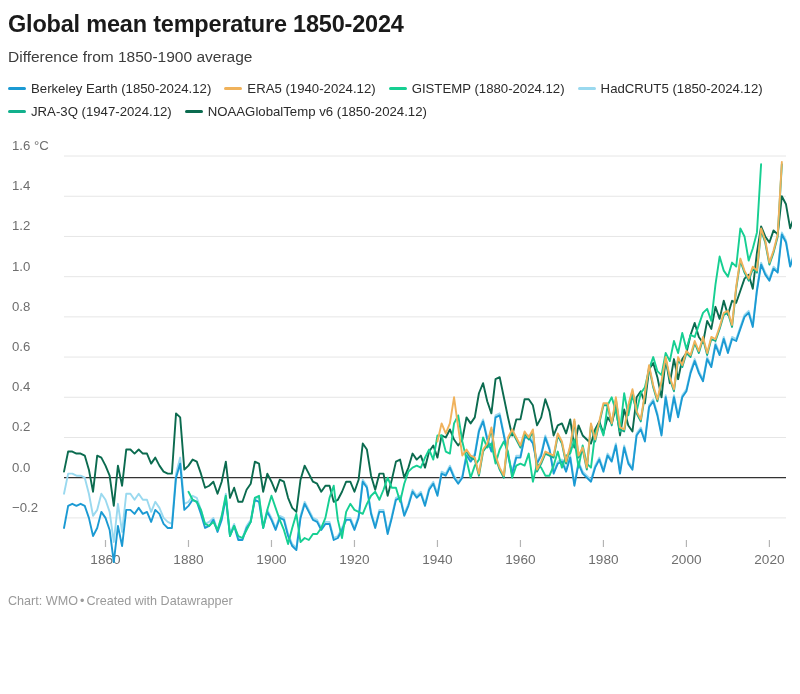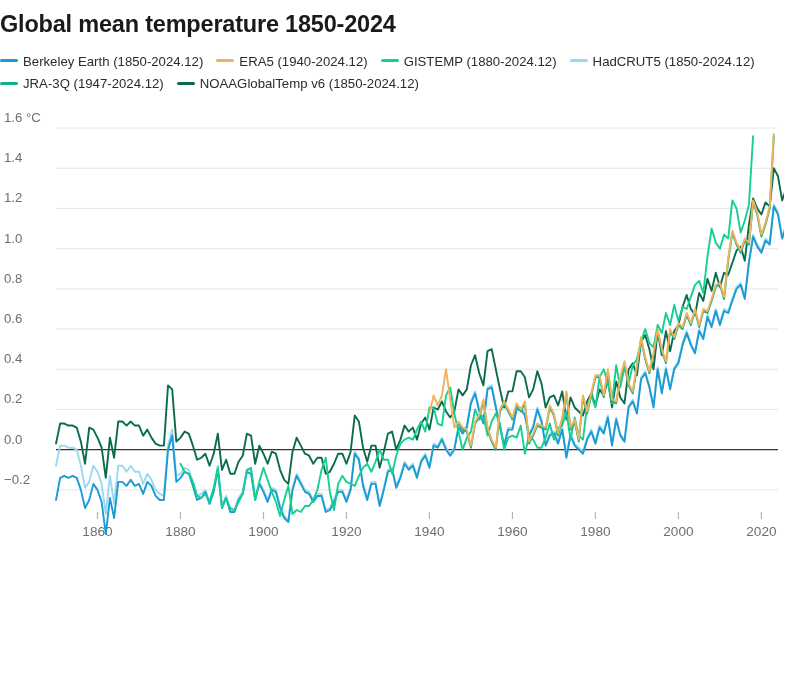--- a/index.html
+++ b/index.html
@@ -13,21 +13,21 @@
     font-family: "Liberation Sans", sans-serif;
     color: #1a1a1a;
     -webkit-font-smoothing: antialiased;
     overflow: hidden;
   }
   .page {
     position: relative;
     width: 800px;
     height: 694px;
     box-sizing: border-box;
-    padding: 0 0;
+    padding: 0 8px;
   }
 
   
   .chart-title {
     font-size: 23.5px;
     font-weight: bold;
     letter-spacing: -0.2px;
     color: #1a1a1a;
     margin: 0;
     padding-top: 11px;
@@ -98,20 +98,21 @@
   }
   .source-sep { padding: 0 2px; }
 </style>
 </head>
 <body>
 
 <div class="page">
 
   <h1 class="chart-title">Global mean temperature 1850-2024</h1>
 
+  <h2 class="chart-subtitle">Difference from 1850-1900 average</h2>
 
   <div class="legend" id="legend"><span class="legend-item"><span class="legend-swatch" style="background: rgb(27, 154, 211);"></span><span class="legend-label">Berkeley Earth (1850-2024.12)</span></span><span class="legend-item"><span class="legend-swatch" style="background: rgb(240, 178, 91);"></span><span class="legend-label">ERA5 (1940-2024.12)</span></span><span class="legend-item"><span class="legend-swatch" style="background: rgb(22, 207, 146);"></span><span class="legend-label">GISTEMP (1880-2024.12)</span></span><span class="legend-item"><span class="legend-swatch" style="background: rgb(154, 217, 239);"></span><span class="legend-label">HadCRUT5 (1850-2024.12)</span></span><span class="legend-item"><span class="legend-swatch" style="background: rgb(17, 176, 140);"></span><span class="legend-label">JRA-3Q (1947-2024.12)</span></span><span class="legend-item"><span class="legend-swatch" style="background: rgb(11, 107, 79);"></span><span class="legend-label">NOAAGlobalTemp v6 (1850-2024.12)</span></span></div>
 
   <div class="plot-wrap">
     <svg class="plot-svg" id="plot" width="784" height="455">
         <g>
           <line x1="56" x2="778" y1="387.8969072164948" y2="387.8969072164948" stroke="#e6e6e6" stroke-width="1"></line>
           <line x1="56" x2="778" y1="347.69072164948454" y2="347.69072164948454" stroke="#333333" stroke-width="1.3"></line>
           <line x1="56" x2="778" y1="307.4845360824742" y2="307.4845360824742" stroke="#e6e6e6" stroke-width="1"></line>
           <line x1="56" x2="778" y1="267.2783505154639" y2="267.2783505154639" stroke="#e6e6e6" stroke-width="1"></line>
@@ -155,14 +156,17 @@
         <path d="M56.00,363.77 L60.15,343.67 L64.30,343.67 L68.45,345.68 L72.60,345.68 L76.75,347.69 L80.90,363.77 L85.05,385.89 L89.20,379.86 L93.34,363.77 L97.49,369.80 L101.64,381.87 L105.79,412.02 L109.94,373.82 L114.09,401.97 L118.24,363.77 L122.39,363.77 L126.54,369.80 L130.69,363.77 L134.84,369.80 L138.99,369.80 L143.14,381.87 L147.29,371.81 L151.44,377.85 L155.59,387.90 L159.74,391.92 L163.89,393.93 L168.03,343.67 L172.18,327.59 L176.33,373.82 L180.48,371.81 L184.63,365.78 L188.78,367.79 L192.93,379.86 L197.08,393.93 L201.23,391.92 L205.38,387.90 L209.53,399.96 L213.68,387.90 L217.83,363.77 L221.98,403.98 L226.13,393.93 L230.28,408.00 L234.43,408.00 L238.57,395.94 L242.72,389.91 L246.87,367.79 L251.02,367.79 L255.17,395.94 L259.32,379.86 L263.47,387.90 L267.62,397.95 L271.77,385.89 L275.92,387.90 L280.07,403.98 L284.22,414.03 L288.37,418.05 L292.52,385.89 L296.67,371.81 L300.82,379.86 L304.97,387.90 L309.11,389.91 L313.26,397.95 L317.41,391.92 L321.56,391.92 L325.71,408.00 L329.86,405.99 L334.01,397.95 L338.16,387.90 L342.31,387.90 L346.46,397.95 L350.61,385.89 L354.76,349.70 L358.91,355.73 L363.06,381.87 L367.21,395.94 L371.36,379.86 L375.51,379.86 L379.66,401.97 L383.80,385.89 L387.95,367.79 L392.10,365.78 L396.25,383.88 L400.40,373.82 L404.55,359.75 L408.70,365.78 L412.85,361.76 L417.00,373.82 L421.15,357.74 L425.30,351.71 L429.45,363.77 L433.60,341.66 L437.75,343.67 L441.90,335.63 L446.05,345.68 L450.20,351.71 L454.34,345.68 L458.49,323.57 L462.64,329.60 L466.79,323.57 L470.94,299.44 L475.09,289.39 L479.24,307.48 L483.39,319.55 L487.54,285.37 L491.69,283.36 L495.84,303.46 L499.99,323.57 L504.14,341.66 L508.29,325.58 L512.44,325.58 L516.59,305.47 L520.74,305.47 L524.89,311.51 L529.03,331.61 L533.18,323.57 L537.33,305.47 L541.48,317.54 L545.63,341.66 L549.78,331.61 L553.93,329.60 L558.08,339.65 L562.23,325.58 L566.38,353.72 L570.53,331.61 L574.68,341.66 L578.83,345.68 L582.98,349.70 L587.13,335.63 L591.28,327.59 L595.43,339.65 L599.57,323.57 L603.72,329.60 L607.87,313.52 L612.02,341.66 L616.17,315.53 L620.32,331.61 L624.47,337.64 L628.62,303.46 L632.77,297.43 L636.92,309.49 L641.07,275.32 L645.22,269.29 L649.37,283.36 L653.52,303.46 L657.67,265.27 L661.82,289.39 L665.97,265.27 L670.11,285.37 L674.26,265.27 L678.41,259.24 L682.56,241.14 L686.71,229.08 L690.86,241.14 L695.01,249.19 L699.16,227.07 L703.31,235.11 L707.46,213.00 L711.61,223.05 L715.76,206.97 L719.91,221.04 L724.06,206.97 L728.21,208.98 L732.36,196.92 L736.51,184.86 L740.66,180.84 L744.80,194.91 L748.95,158.72 L753.10,132.59 L757.25,142.64 L761.40,148.67 L765.55,136.61 L769.70,140.63 L773.85,102.43 L778.00,110.47 L782.15,134.60 L786.30,122.54 L790.45,106.45 L794.60,36.09" fill="none" stroke="#9ad9ef" stroke-width="1.9" stroke-linejoin="round" stroke-linecap="round" vector-effect="non-scaling-stroke"></path>
         <path d="M56.00,397.95 L60.15,375.84 L64.30,373.82 L68.45,375.84 L72.60,373.82 L76.75,375.84 L80.90,387.90 L85.05,405.99 L89.20,397.95 L93.34,381.87 L97.49,387.90 L101.64,399.96 L105.79,432.12 L109.94,395.94 L114.09,416.04 L118.24,379.86 L122.39,379.86 L126.54,383.88 L130.69,377.85 L134.84,383.88 L138.99,381.87 L143.14,391.92 L147.29,379.86 L151.44,383.88 L155.59,393.93 L159.74,397.95 L163.89,397.95 L168.03,347.69 L172.18,333.62 L176.33,379.86 L180.48,375.84 L184.63,369.80 L188.78,371.81 L192.93,383.88 L197.08,397.95 L201.23,395.94 L205.38,389.91 L209.53,401.97 L213.68,389.91 L217.83,367.79 L221.98,405.99 L226.13,395.94 L230.28,410.01 L234.43,410.01 L238.57,397.95 L242.72,391.92 L246.87,369.80 L251.02,371.81 L255.17,397.95 L259.32,381.87 L263.47,389.91 L267.62,399.96 L271.77,387.90 L275.92,389.91 L280.07,405.99 L284.22,416.04 L288.37,420.06 L292.52,387.90 L296.67,373.82 L300.82,381.87 L304.97,389.91 L309.11,391.92 L313.26,399.96 L317.41,393.93 L321.56,393.93 L325.71,410.01 L329.86,408.00 L334.01,399.96 L338.16,389.91 L342.31,389.91 L346.46,399.96 L350.61,387.90 L354.76,351.71 L358.91,357.74 L363.06,383.88 L367.21,397.95 L371.36,381.87 L375.51,381.87 L379.66,403.98 L383.80,387.90 L387.95,369.80 L392.10,367.79 L396.25,385.89 L400.40,375.84 L404.55,361.76 L408.70,367.79 L412.85,363.77 L417.00,375.84 L421.15,359.75 L425.30,353.72 L429.45,365.78 L433.60,343.67 L437.75,345.68 L441.90,337.64 L446.05,347.69 L450.20,353.72 L454.34,347.69 L458.49,325.58 L462.64,331.61 L466.79,325.58 L470.94,301.45 L475.09,291.40 L479.24,309.49 L483.39,321.56 L487.54,287.38 L491.69,285.37 L495.84,305.47 L499.99,325.58 L504.14,343.67 L508.29,327.59 L512.44,327.59 L516.59,307.48 L520.74,307.48 L524.89,313.52 L529.03,333.62 L533.18,325.58 L537.33,307.48 L541.48,319.55 L545.63,343.67 L549.78,333.62 L553.93,331.61 L558.08,341.66 L562.23,327.59 L566.38,355.73 L570.53,333.62 L574.68,343.67 L578.83,347.69 L582.98,351.71 L587.13,337.64 L591.28,329.60 L595.43,341.66 L599.57,325.58 L603.72,331.61 L607.87,315.53 L612.02,343.67 L616.17,317.54 L620.32,333.62 L624.47,339.65 L628.62,305.47 L632.77,299.44 L636.92,311.51 L641.07,277.33 L645.22,271.30 L649.37,285.37 L653.52,305.47 L657.67,267.28 L661.82,291.40 L665.97,267.28 L670.11,287.38 L674.26,267.28 L678.41,261.25 L682.56,243.15 L686.71,231.09 L690.86,243.15 L695.01,251.20 L699.16,229.08 L703.31,237.12 L707.46,215.01 L711.61,225.06 L715.76,208.98 L719.91,223.05 L724.06,208.98 L728.21,210.99 L732.36,198.93 L736.51,186.87 L740.66,182.85 L744.80,196.92 L748.95,160.73 L753.10,134.60 L757.25,144.65 L761.40,150.68 L765.55,138.62 L769.70,142.64 L773.85,104.44 L778.00,112.48 L782.15,136.61 L786.30,124.55 L790.45,108.46 L794.60,38.10" fill="none" stroke="#1b9ad3" stroke-width="1.9" stroke-linejoin="round" stroke-linecap="round" vector-effect="non-scaling-stroke"></path>
         <path d="M56.00,341.66 L60.15,321.56 L64.30,321.56 L68.45,323.57 L72.60,323.57 L76.75,325.58 L80.90,339.65 L85.05,361.76 L89.20,325.58 L93.34,327.59 L97.49,335.63 L101.64,345.68 L105.79,375.84 L109.94,335.63 L114.09,355.73 L118.24,319.55 L122.39,319.55 L126.54,323.57 L130.69,319.55 L134.84,323.57 L138.99,323.57 L143.14,333.62 L147.29,327.59 L151.44,335.63 L155.59,341.66 L159.74,343.67 L163.89,343.67 L168.03,283.36 L172.18,287.38 L176.33,339.65 L180.48,335.63 L184.63,329.60 L188.78,331.61 L192.93,343.67 L197.08,357.74 L201.23,355.73 L205.38,351.71 L209.53,363.77 L213.68,351.71 L217.83,331.61 L221.98,367.79 L226.13,357.74 L230.28,371.81 L234.43,371.81 L238.57,359.75 L242.72,353.72 L246.87,331.61 L251.02,333.62 L255.17,361.76 L259.32,343.67 L263.47,351.71 L267.62,361.76 L271.77,349.70 L275.92,351.71 L280.07,367.79 L284.22,377.85 L288.37,381.87 L292.52,349.70 L296.67,335.63 L300.82,343.67 L304.97,351.71 L309.11,353.72 L313.26,361.76 L317.41,355.73 L321.56,355.73 L325.71,371.81 L329.86,369.80 L334.01,361.76 L338.16,351.71 L342.31,351.71 L346.46,361.76 L350.61,349.70 L354.76,313.52 L358.91,319.55 L363.06,345.68 L367.21,359.75 L371.36,343.67 L375.51,343.67 L379.66,365.78 L383.80,349.70 L387.95,331.61 L392.10,329.60 L396.25,347.69 L400.40,337.64 L404.55,323.57 L408.70,329.60 L412.85,325.58 L417.00,337.64 L421.15,321.56 L425.30,315.53 L429.45,327.59 L433.60,305.47 L437.75,307.48 L441.90,299.44 L446.05,309.49 L450.20,315.53 L454.34,309.49 L458.49,287.38 L462.64,293.41 L466.79,287.38 L470.94,263.26 L475.09,253.21 L479.24,271.30 L483.39,283.36 L487.54,249.19 L491.69,247.18 L495.84,267.28 L499.99,287.38 L504.14,305.47 L508.29,289.39 L512.44,289.39 L516.59,269.29 L520.74,269.29 L524.89,275.32 L529.03,295.42 L533.18,287.38 L537.33,269.29 L541.48,281.35 L545.63,305.47 L549.78,295.42 L553.93,293.41 L558.08,303.46 L562.23,289.39 L566.38,317.54 L570.53,295.42 L574.68,305.47 L578.83,309.49 L582.98,313.52 L587.13,299.44 L591.28,291.40 L595.43,303.46 L599.57,287.38 L603.72,293.41 L607.87,277.33 L612.02,305.47 L616.17,279.34 L620.32,295.42 L624.47,301.45 L628.62,267.28 L632.77,261.25 L636.92,273.31 L641.07,239.13 L645.22,233.10 L649.37,247.18 L653.52,267.28 L657.67,229.08 L661.82,253.21 L665.97,229.08 L670.11,249.19 L674.26,229.08 L678.41,223.05 L682.56,204.96 L686.71,192.90 L690.86,206.97 L695.01,213.00 L699.16,190.89 L703.31,198.93 L707.46,176.81 L711.61,188.88 L715.76,170.78 L719.91,184.86 L724.06,170.78 L728.21,172.79 L732.36,160.73 L736.51,148.67 L740.66,144.65 L744.80,158.72 L748.95,122.54 L753.10,96.40 L757.25,106.45 L761.40,112.48 L765.55,100.42 L769.70,104.44 L773.85,66.25 L778.00,74.29 L782.15,98.41 L786.30,86.35 L790.45,70.27 L794.60,40.11" fill="none" stroke="#0b6b4f" stroke-width="1.9" stroke-linejoin="round" stroke-linecap="round" vector-effect="non-scaling-stroke"></path>
         <path d="M180.48,361.76 L184.63,369.80 L188.78,371.81 L192.93,379.86 L197.08,393.93 L201.23,395.94 L205.38,391.92 L209.53,399.96 L213.68,385.89 L217.83,365.78 L221.98,405.99 L226.13,395.94 L230.28,405.99 L234.43,408.00 L238.57,399.96 L242.72,391.92 L246.87,367.79 L251.02,365.78 L255.17,397.95 L259.32,379.86 L263.47,365.78 L267.62,377.85 L271.77,389.91 L275.92,399.96 L280.07,414.03 L284.22,397.95 L288.37,383.88 L292.52,412.02 L296.67,408.00 L300.82,410.01 L304.97,403.98 L309.11,403.98 L313.26,397.95 L317.41,387.90 L321.56,367.79 L325.71,355.73 L329.86,389.91 L334.01,408.00 L338.16,381.87 L342.31,373.82 L346.46,379.86 L350.61,381.87 L354.76,383.88 L358.91,373.82 L363.06,365.78 L367.21,361.76 L371.36,369.80 L375.51,359.75 L379.66,347.69 L383.80,357.74 L387.95,357.74 L392.10,371.81 L396.25,353.72 L400.40,341.66 L404.55,337.64 L408.70,335.63 L412.85,337.64 L417.00,327.59 L421.15,319.55 L425.30,329.60 L429.45,305.47 L433.60,305.47 L437.75,321.56 L441.90,323.57 L446.05,293.41 L450.20,285.37 L454.34,311.51 L458.49,329.60 L462.64,347.69 L466.79,335.63 L470.94,329.60 L475.09,307.48 L479.24,317.54 L483.39,313.52 L487.54,333.62 L491.69,319.55 L495.84,311.51 L499.99,321.56 L504.14,347.69 L508.29,335.63 L512.44,333.62 L516.59,335.63 L520.74,323.57 L524.89,351.71 L529.03,333.62 L533.18,337.64 L537.33,345.68 L541.48,345.68 L545.63,335.63 L549.78,321.56 L553.93,337.64 L558.08,325.58 L562.23,323.57 L566.38,309.49 L570.53,337.64 L574.68,315.53 L578.83,333.62 L582.98,337.64 L587.13,303.46 L591.28,293.41 L595.43,305.47 L599.57,275.32 L603.72,267.28 L607.87,281.35 L612.02,301.45 L616.17,263.26 L620.32,285.37 L624.47,265.27 L628.62,281.35 L632.77,263.26 L636.92,257.23 L641.07,239.13 L645.22,227.07 L649.37,241.14 L653.52,245.16 L657.67,223.05 L661.82,231.09 L665.97,210.99 L670.11,223.05 L674.26,202.95 L678.41,219.03 L682.56,204.96 L686.71,206.97 L690.86,194.91 L695.01,182.85 L699.16,178.82 L703.31,190.89 L707.46,154.70 L711.61,126.56 L715.76,140.63 L719.91,146.66 L724.06,132.59 L728.21,136.61 L732.36,98.41 L736.51,106.45 L740.66,130.58 L744.80,118.52 L748.95,102.43 L753.10,34.08" fill="none" stroke="#16cf92" stroke-width="1.9" stroke-linejoin="round" stroke-linecap="round" vector-effect="non-scaling-stroke"></path>
         <path d="M458.49,321.56 L462.64,327.59 L466.79,329.60 L470.94,345.68 L475.09,321.56 L479.24,315.53 L483.39,299.44 L487.54,327.59 L491.69,339.65 L495.84,347.69 L499.99,309.49 L504.14,301.45 L508.29,309.49 L512.44,317.54 L516.59,303.46 L520.74,309.49 L524.89,301.45 L529.03,341.66 L533.18,333.62 L537.33,323.57 L541.48,325.58 L545.63,327.59 L549.78,305.47 L553.93,313.52 L558.08,333.62 L562.23,317.54 L566.38,291.40 L570.53,327.59 L574.68,319.55 L578.83,339.65 L582.98,295.42 L587.13,311.51 L591.28,293.41 L595.43,275.32 L599.57,275.32 L603.72,295.42 L607.87,269.29 L612.02,299.44 L616.17,301.45 L620.32,277.33 L624.47,261.25 L628.62,283.36 L632.77,291.40 L636.92,265.27 L641.07,237.12 L645.22,257.23 L649.37,271.30 L653.52,253.21 L657.67,229.08 L661.82,249.19 L665.97,261.25 L670.11,229.08 L674.26,237.12 L678.41,223.05 L682.56,227.07 L686.71,213.00 L690.86,223.05 L695.01,208.98 L699.16,225.06 L703.31,208.98 L707.46,210.99 L711.61,198.93 L715.76,184.86 L719.91,182.85 L724.06,196.92 L728.21,158.72 L732.36,130.58 L736.51,142.64 L740.66,150.68 L744.80,138.62 L748.95,142.64 L753.10,100.42 L757.25,112.48 L761.40,134.60 L765.55,122.54 L769.70,106.45 L773.85,34.08" fill="none" stroke="#11b08c" stroke-width="1.9" stroke-linejoin="round" stroke-linecap="round" vector-effect="non-scaling-stroke"></path>
         <path d="M429.45,311.51 L433.60,293.41 L437.75,303.46 L441.90,293.41 L446.05,267.28 L450.20,297.43 L454.34,325.58 L458.49,319.55 L462.64,325.58 L466.79,327.59 L470.94,343.67 L475.09,319.55 L479.24,313.52 L483.39,297.43 L487.54,325.58 L491.69,337.64 L495.84,345.68 L499.99,307.48 L504.14,299.44 L508.29,307.48 L512.44,315.53 L516.59,301.45 L520.74,307.48 L524.89,299.44 L529.03,339.65 L533.18,331.61 L537.33,321.56 L541.48,323.57 L545.63,325.58 L549.78,303.46 L553.93,311.51 L558.08,331.61 L562.23,315.53 L566.38,289.39 L570.53,325.58 L574.68,317.54 L578.83,337.64 L582.98,293.41 L587.13,309.49 L591.28,291.40 L595.43,273.31 L599.57,273.31 L603.72,293.41 L607.87,267.28 L612.02,297.43 L616.17,299.44 L620.32,275.32 L624.47,259.24 L628.62,281.35 L632.77,289.39 L636.92,263.26 L641.07,235.11 L645.22,255.22 L649.37,269.29 L653.52,251.20 L657.67,227.07 L661.82,247.18 L665.97,259.24 L670.11,227.07 L674.26,235.11 L678.41,221.04 L682.56,225.06 L686.71,210.99 L690.86,221.04 L695.01,206.97 L699.16,223.05 L703.31,206.97 L707.46,208.98 L711.61,196.92 L715.76,182.85 L719.91,180.84 L724.06,194.91 L728.21,156.71 L732.36,128.57 L736.51,140.63 L740.66,148.67 L744.80,136.61 L748.95,140.63 L753.10,98.41 L757.25,110.47 L761.40,132.59 L765.55,120.53 L769.70,104.44 L773.85,32.07" fill="none" stroke="#f0b25b" stroke-width="1.9" stroke-linejoin="round" stroke-linecap="round" vector-effect="non-scaling-stroke"></path>
       </svg>
   </div>
 
 
+  <p class="source-line">
+    <span>Chart: WMO</span><span class="source-sep">•</span><span>Created with Datawrapper</span>
+  </p>
 
 </div>
 
 </body></html>

